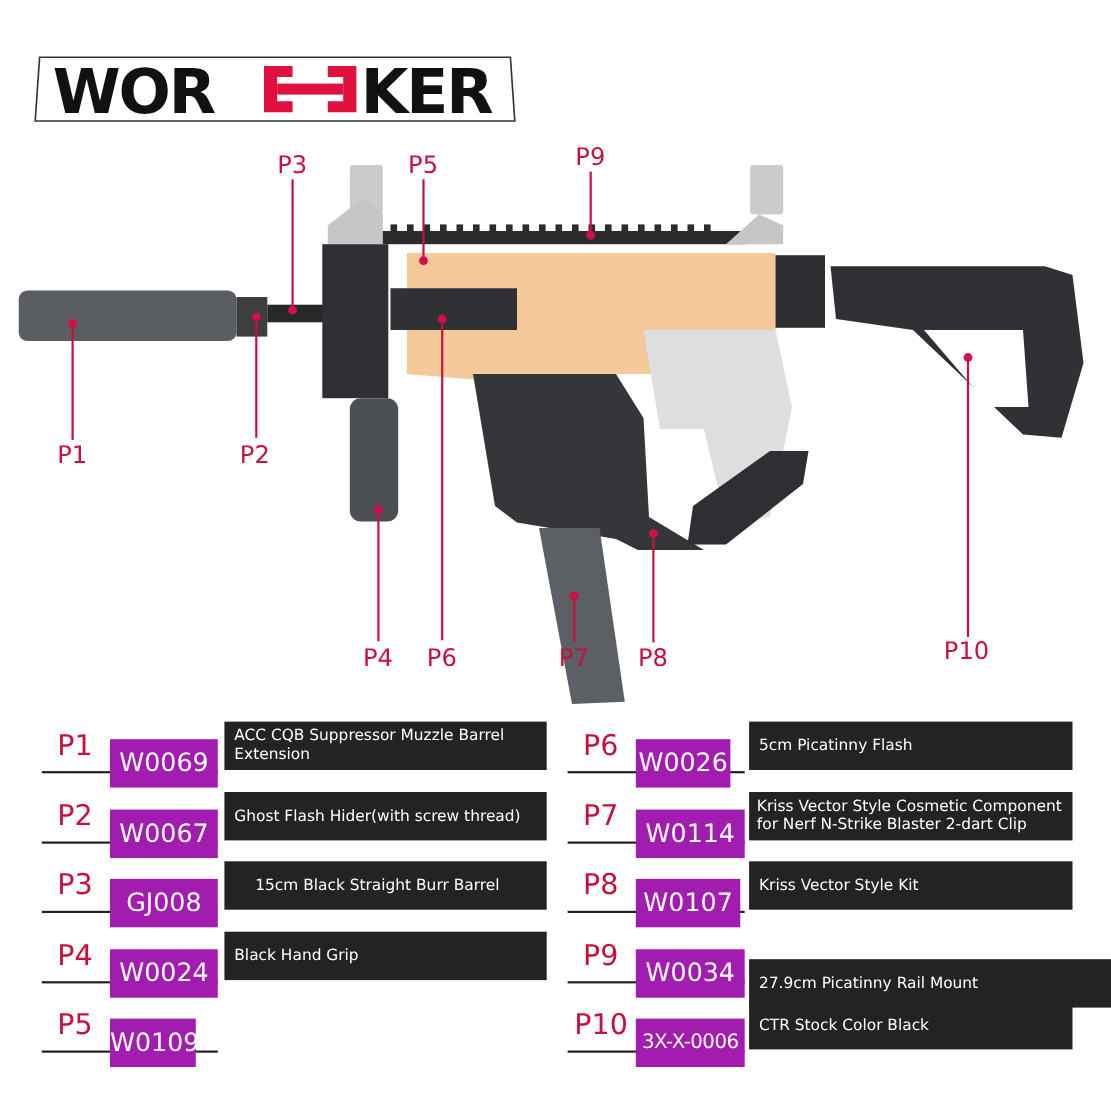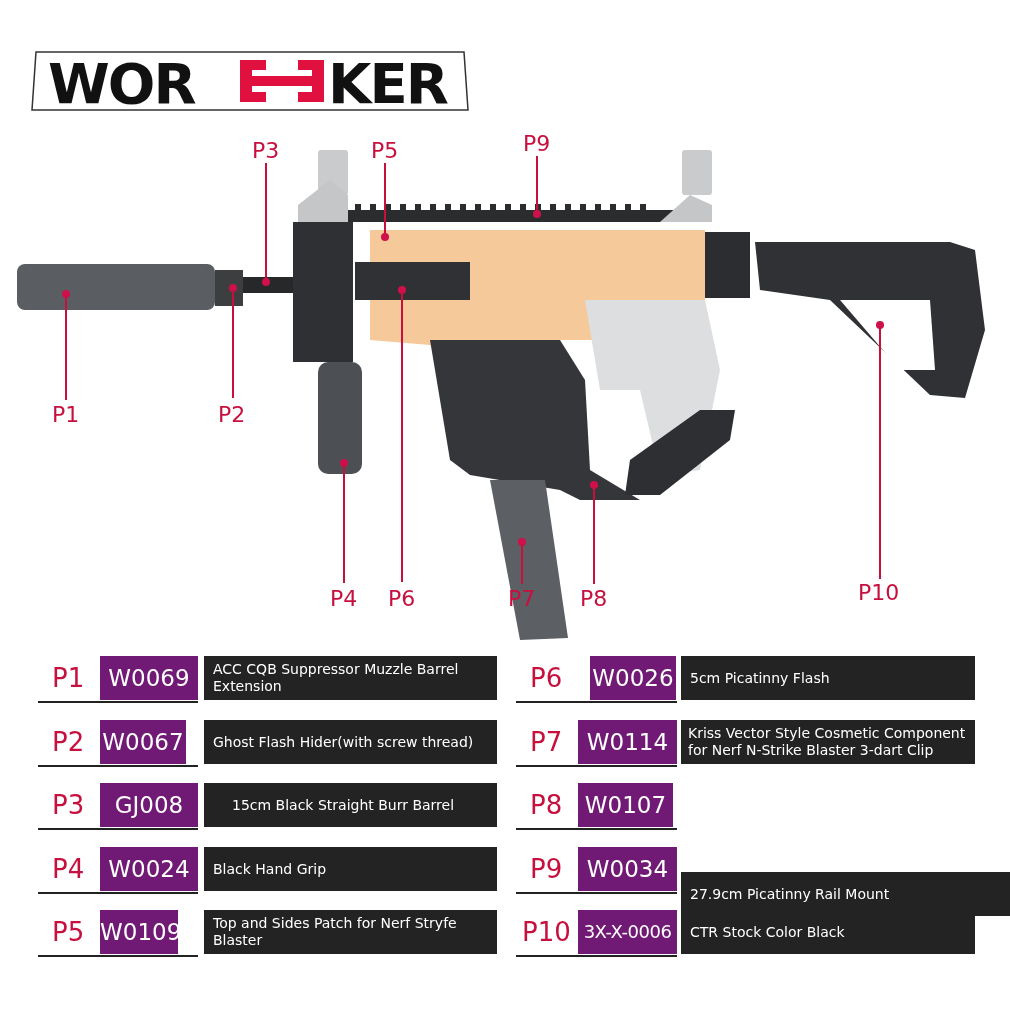--- a/index.html
+++ b/index.html
@@ -13,21 +13,21 @@
   
   .callout-label { position: absolute; color: #c8103e; font-size: 22px; font-family: "DejaVu Sans", sans-serif; line-height: 1; }
   .callout-line { position: absolute; background: #c8103e; width: 2px; }
   .callout-dot { position: absolute; width: 8px; height: 8px; border-radius: 50%; background: #d0104a; }
 
   
   .row { position: absolute; height: 46px; }
   .row .plabel { position: absolute; left: 0; top: 0; height: 44px; line-height: 44px;
                  color: #c8103e; font-size: 26px; font-family: "DejaVu Sans", sans-serif; }
   .row .underline { position: absolute; left: 0; top: 45px; height: 2px; background: #222; }
-  .row .code { position: absolute; top: 0; height: 44px; background: #701a75; color: #fff;
+  .row .code { position: absolute; top: 16px; height: 44px; background: #a21caf; color: #fff;
                font-size: 23px; line-height: 44px; text-align: center; font-family: "DejaVu Sans", sans-serif; }
   .row .desc { position: absolute; top: 0; height: 44px; background: #232323; color: #fff;
                font-size: 14px; display: flex; align-items: center; padding-left: 9px; box-sizing: border-box;
                font-family: "DejaVu Sans", sans-serif; line-height: 17px; }
   .row .code.small { font-size: 18px; letter-spacing: -0.5px; }
 </style>
 </head>
 <body>
 
 <div class="abs logo">
@@ -148,58 +148,58 @@
 
 <div class="row" style="left:38px;top:656px;width:460px;">
   <div class="plabel" style="left:14px;">P1</div>
   <div class="underline" style="width:160px;"></div>
   <div class="code" style="left:62px;width:98px;">W0069</div>
   <div class="desc" style="left:166px;width:293px;">ACC CQB Suppressor Muzzle Barrel Extension</div>
 </div>
 <div class="row" style="left:38px;top:720px;width:460px;">
   <div class="plabel" style="left:14px;">P2</div>
   <div class="underline" style="width:160px;"></div>
-  <div class="code" style="left:62px;width:86px;">W0067</div>
+  <div class="code" style="left:62px;width:98px;">W0067</div>
   <div class="desc" style="left:166px;width:293px;">Ghost Flash Hider(with screw thread)</div>
 </div>
 <div class="row" style="left:38px;top:783px;width:460px;">
   <div class="plabel" style="left:14px;">P3</div>
   <div class="underline" style="width:160px;"></div>
   <div class="code" style="left:62px;width:98px;">GJ008</div>
   <div class="desc" style="left:166px;width:293px;padding-left:28px;">15cm Black Straight Burr Barrel</div>
 </div>
 <div class="row" style="left:38px;top:847px;width:460px;">
   <div class="plabel" style="left:14px;">P4</div>
   <div class="underline" style="width:160px;"></div>
   <div class="code" style="left:62px;width:98px;">W0024</div>
   <div class="desc" style="left:166px;width:293px;">Black Hand Grip</div>
 </div>
 <div class="row" style="left:38px;top:910px;width:460px;">
   <div class="plabel" style="left:14px;">P5</div>
   <div class="underline" style="width:160px;"></div>
   <div class="code" style="left:62px;width:78px;">W0109</div>
-  <div class="desc" style="left:166px;width:293px;">Top and Sides Patch for Nerf Stryfe Blaster</div>
 </div>
 
 <div class="row" style="left:516px;top:656px;width:460px;">
   <div class="plabel" style="left:14px;">P6</div>
   <div class="underline" style="width:161px;"></div>
-  <div class="code" style="left:62px;width:86px;margin-left:12px;">W0026</div>
+  <div class="code" style="left:62px;width:86px;">W0026</div>
   <div class="desc" style="left:165px;width:294px;">5cm Picatinny Flash</div>
 </div>
 <div class="row" style="left:516px;top:720px;width:460px;">
   <div class="plabel" style="left:14px;">P7</div>
   <div class="underline" style="width:161px;"></div>
   <div class="code" style="left:62px;width:99px;">W0114</div>
-  <div class="desc" style="left:165px;width:294px;padding-left:7px;">Kriss Vector Style Cosmetic Component for Nerf N-Strike Blaster 3-dart Clip</div>
+  <div class="desc" style="left:165px;width:294px;padding-left:7px;">Kriss Vector Style Cosmetic Component for Nerf N-Strike Blaster 2-dart Clip</div>
 </div>
 <div class="row" style="left:516px;top:783px;width:460px;">
   <div class="plabel" style="left:14px;">P8</div>
   <div class="underline" style="width:161px;"></div>
   <div class="code" style="left:62px;width:95px;">W0107</div>
+  <div class="desc" style="left:165px;width:294px;">Kriss Vector Style Kit</div>
 </div>
 <div class="row" style="left:516px;top:847px;width:460px;">
   <div class="plabel" style="left:14px;">P9</div>
   <div class="underline" style="width:161px;"></div>
   <div class="code" style="left:62px;width:99px;">W0034</div>
   <div class="desc" style="left:165px;width:331px;margin-top:25px;">27.9cm Picatinny Rail Mount</div>
 </div>
 <div class="row" style="left:516px;top:910px;width:460px;">
   <div class="plabel" style="left:6px;">P10</div>
   <div class="underline" style="width:161px;"></div>

